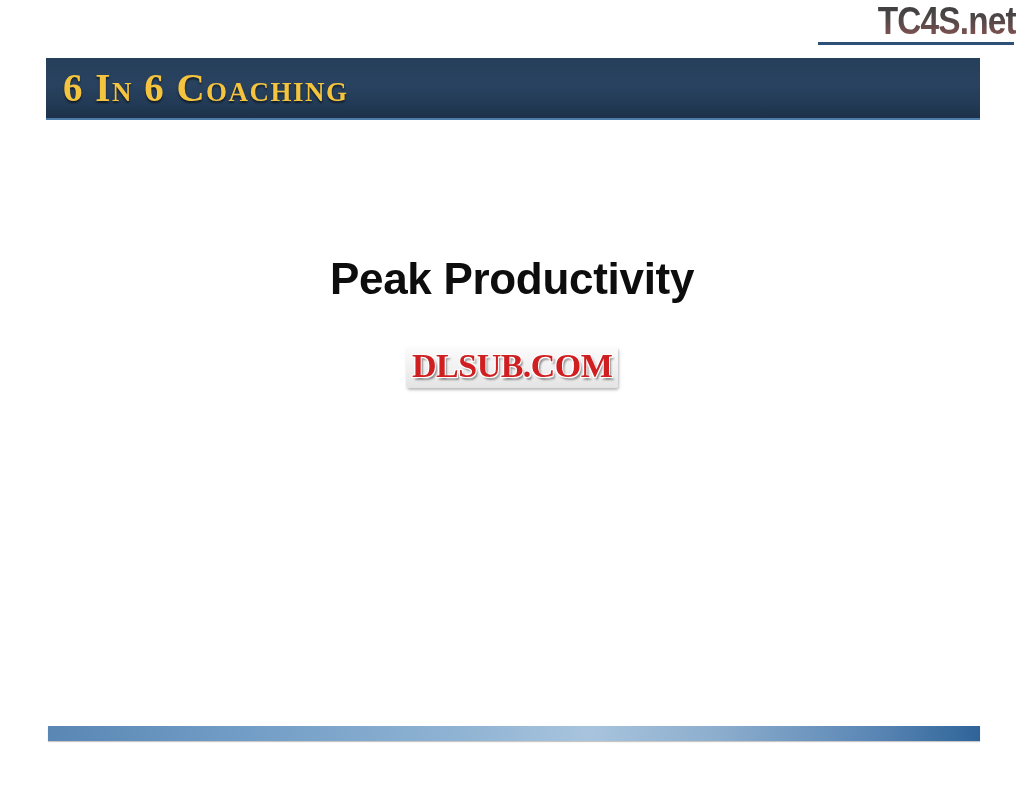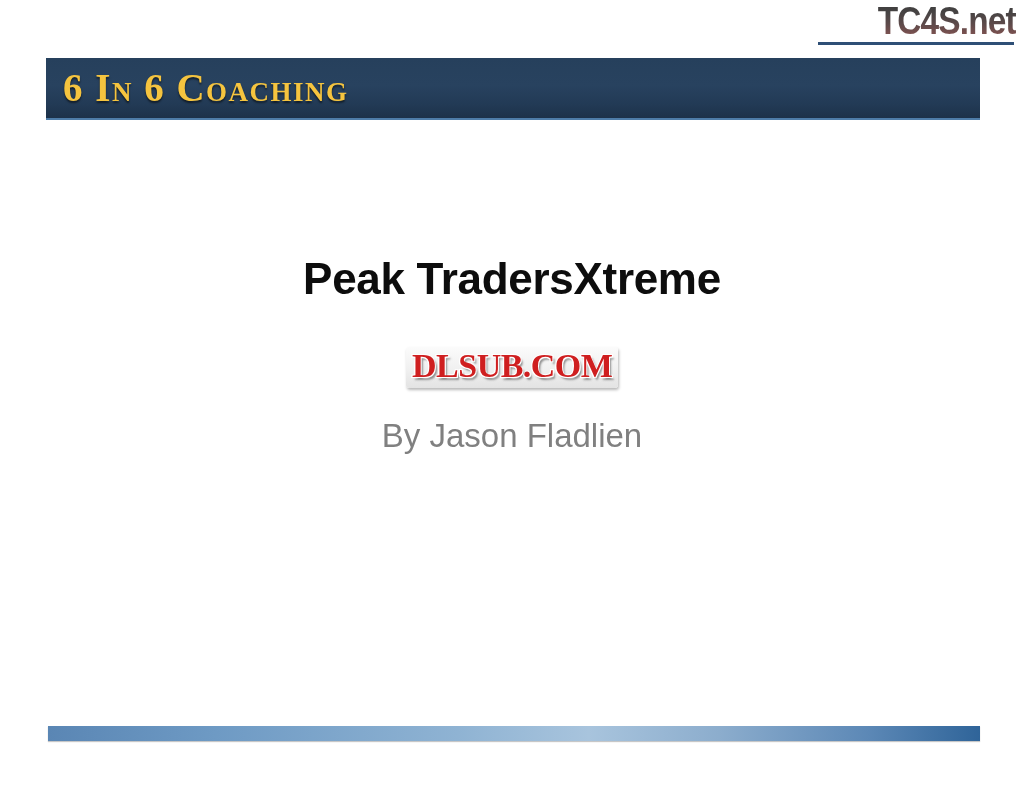--- a/index.html
+++ b/index.html
@@ -182,26 +182,25 @@
 
   <div id="tc4s-watermark">TC4S.net</div>
   <div id="tc4s-underline"></div>
 
   <div id="header-banner">
     <div id="header-banner-title">6 In 6 Coaching</div>
   </div>
 
   <div id="content">
 
-    <h1 id="slide-title">Peak TradersXtreme</h1>
+    <h1 id="slide-title">Peak Productivity</h1>
 
     <div id="dlsub-wrap">
       <span id="dlsub-text">DLSUB.COM</span>
     </div>
 
-    <div id="slide-byline">By Jason Fladlien</div>
 
   </div>
 
   <div id="bottom-bar"></div>
 
 
 </div>
 
 </body></html>

